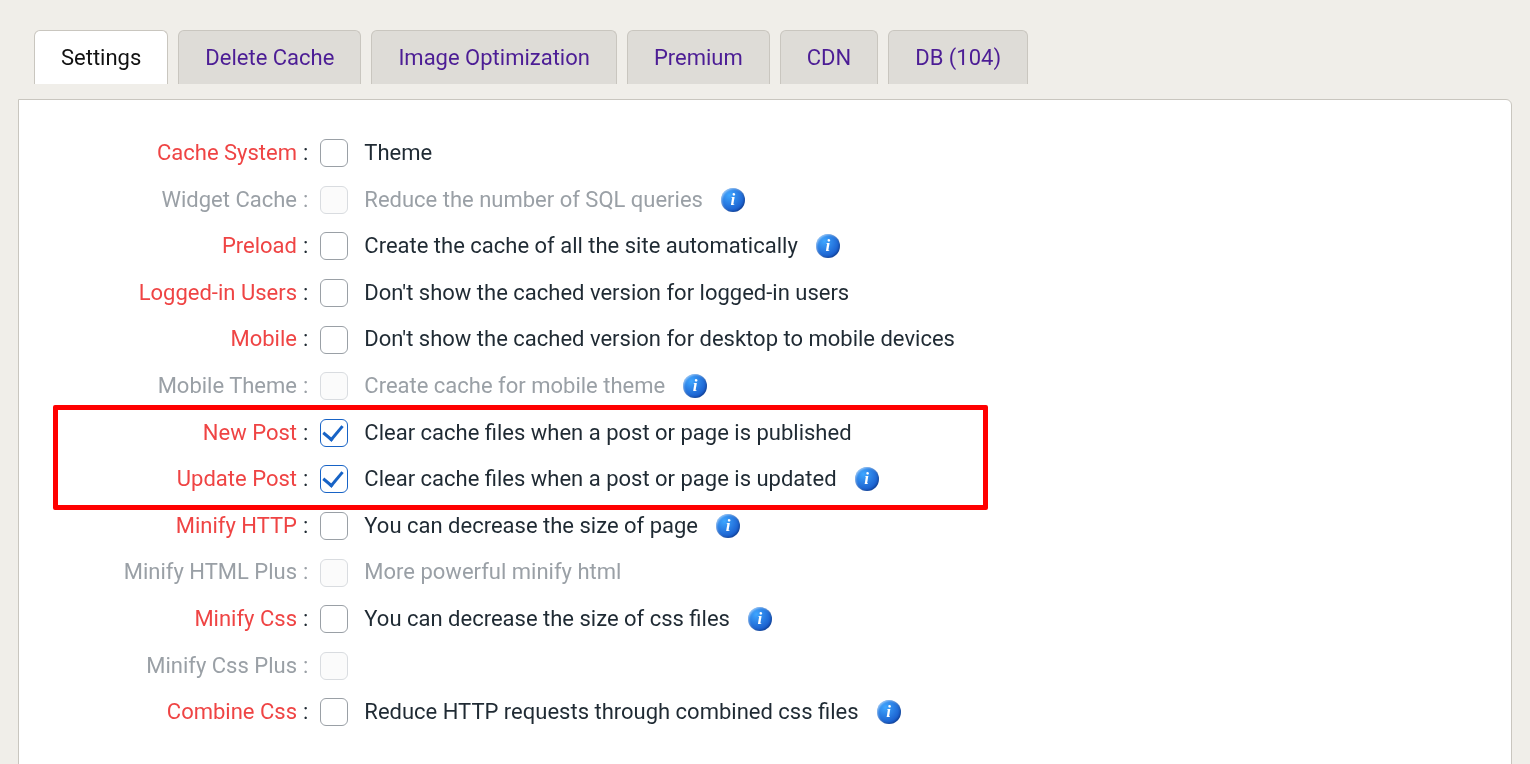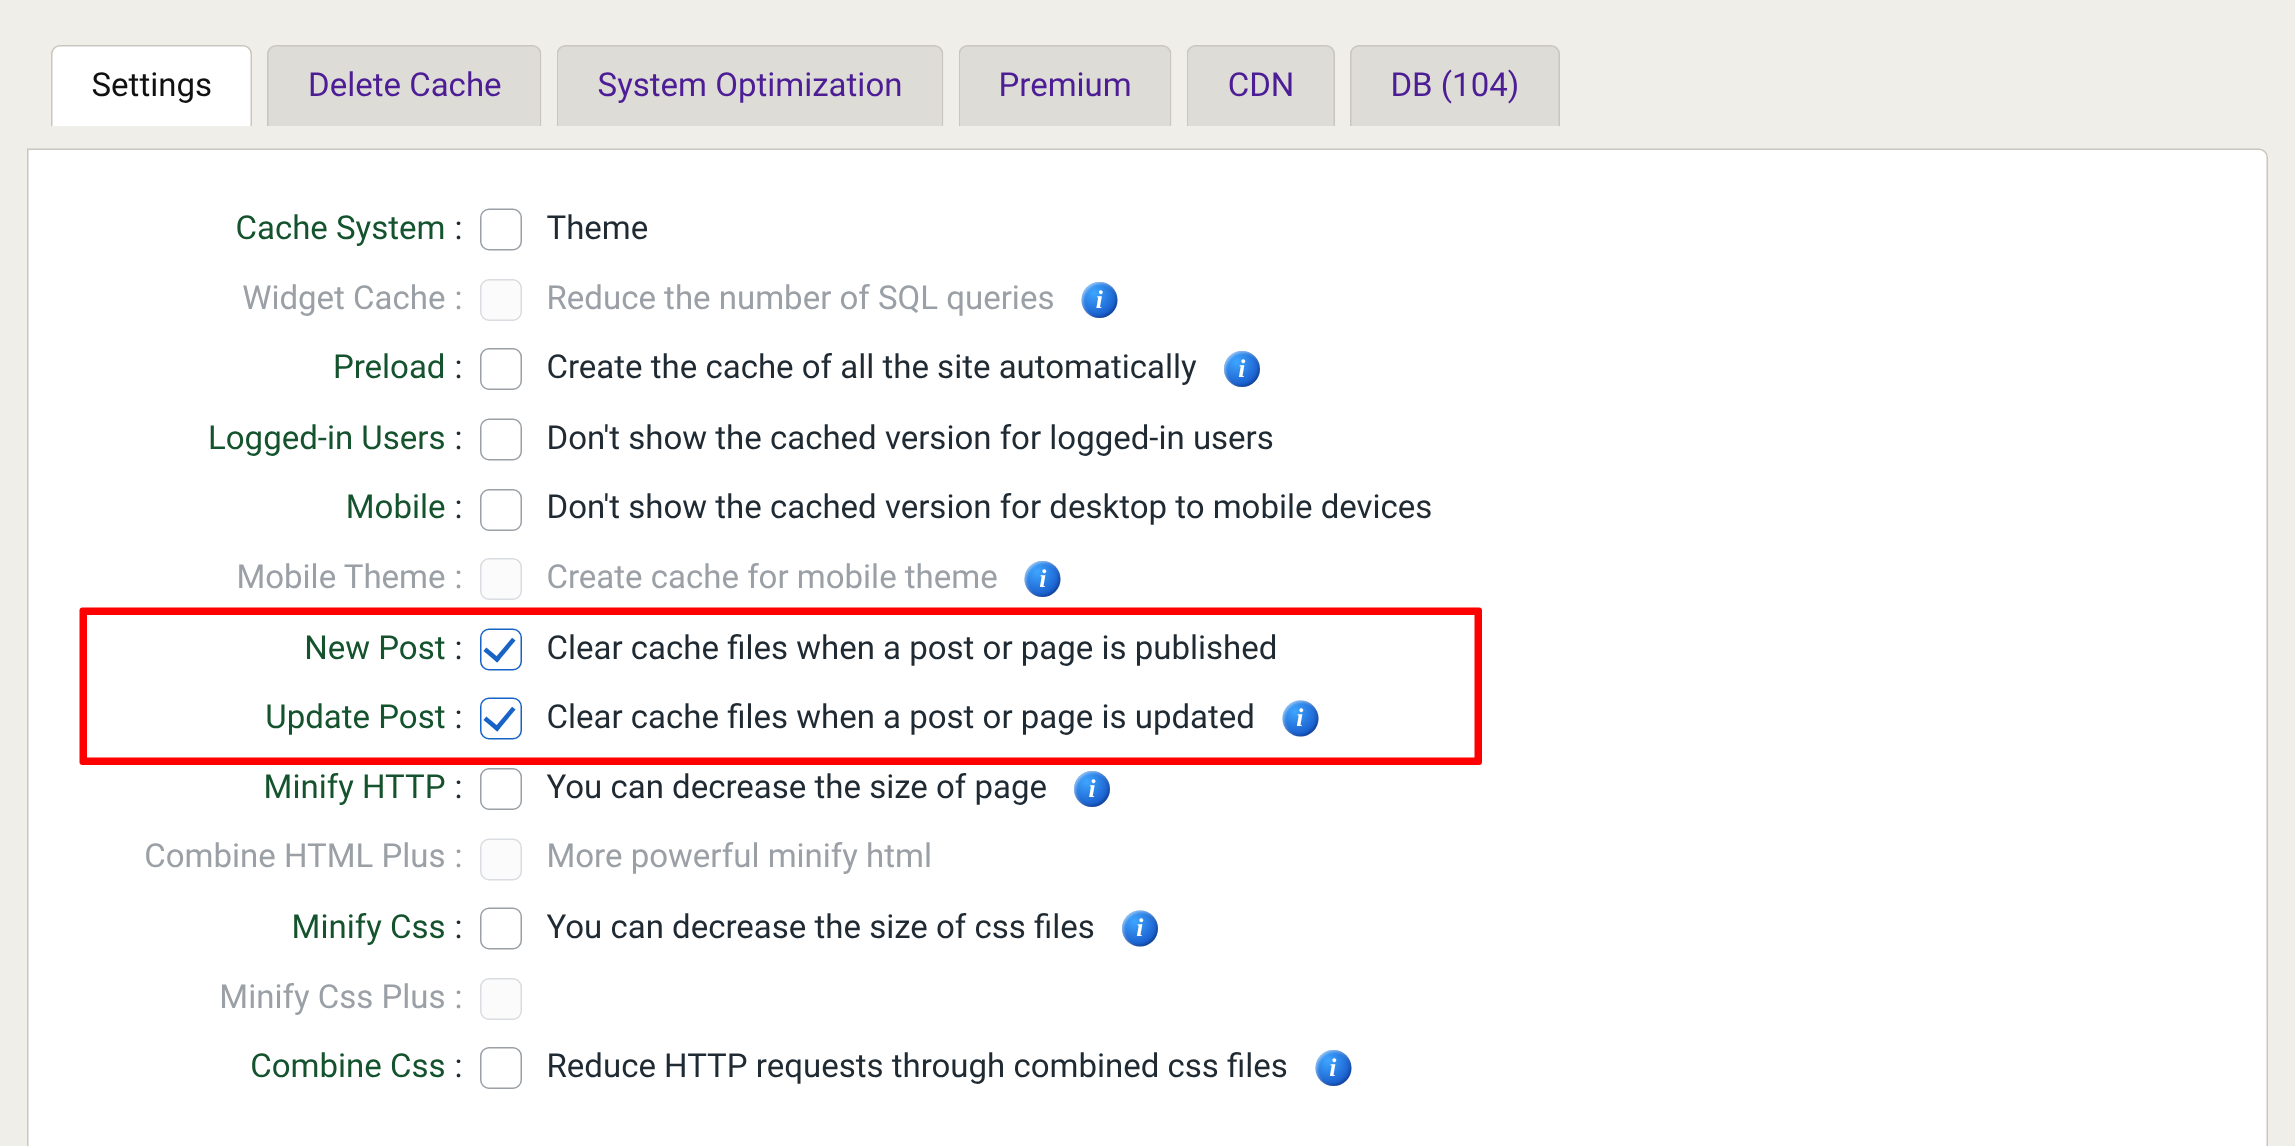--- a/index.html
+++ b/index.html
@@ -52,21 +52,21 @@
   .row {
     display: flex;
     align-items: center;
     padding: 9px 0;
     font-size: 22px;
     line-height: 1.3;
   }
   .row .label {
     flex: 0 0 238px;
     text-align: right;
-    color: #14532d;
+    color: #ef4444;
   }
   .row .colon {
     flex: 0 0 auto;
     padding: 0 12px 0 6px;
     color: #1f2a33;
   }
   .row.disabled .label,
   .row.disabled .colon,
   .row.disabled .desc {
     color: #9aa0a6;
@@ -135,21 +135,21 @@
     box-sizing: border-box;
   }
 </style>
 </head>
 <body>
 
 <div class="page">
   <ul class="tabs" id="tabs">
       <li class="active">Settings</li>
       <li>Delete Cache</li>
-      <li>System Optimization</li>
+      <li>Image Optimization</li>
       <li>Premium</li>
       <li>CDN</li>
       <li>DB (104)</li>
     </ul>
 
   <div class="panel" id="panel">
 
     <div class="row">
         <span class="label">Cache System</span>
         <span class="colon">:</span>
@@ -203,21 +203,21 @@
         <span class="info">i</span>
       </div>
       <div class="row">
         <span class="label">Minify HTTP</span>
         <span class="colon">:</span>
         <span class="chk"></span>
         <span class="desc">You can decrease the size of page</span>
         <span class="info">i</span>
       </div>
       <div class="row disabled">
-        <span class="label">Combine HTML Plus</span>
+        <span class="label">Minify HTML Plus</span>
         <span class="colon">:</span>
         <span class="chk"></span>
         <span class="desc">More powerful minify html</span>
       </div>
       <div class="row">
         <span class="label">Minify Css</span>
         <span class="colon">:</span>
         <span class="chk"></span>
         <span class="desc">You can decrease the size of css files</span>
         <span class="info">i</span>

